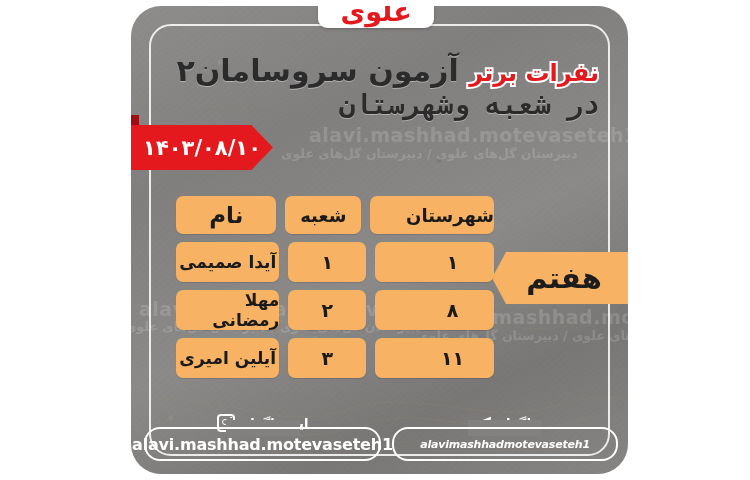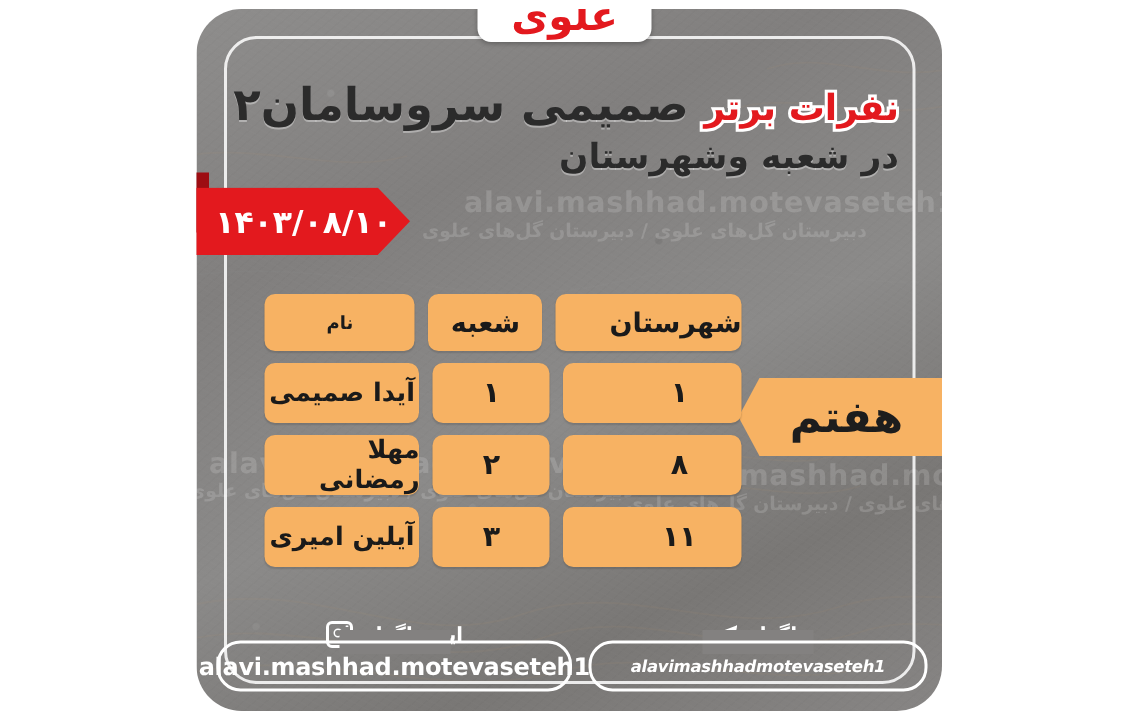--- a/index.html
+++ b/index.html
@@ -70,21 +70,21 @@
     font-size:30px;font-weight:700;line-height:1.24;color:#2b2b2b;
     text-shadow:0 1px 0 rgba(255,255,255,.35);
     white-space:nowrap;
   }
   .hl-red{
     color:#e3191e;
     -webkit-text-stroke:4px #ffffff;
     paint-order:stroke fill;
     font-size:24px;
   }
-  .hl-line.l2{font-size:23px;margin-top:2px;}
+  .hl-line.l2{font-size:27px;margin-top:2px;font-family:Liberation Mono, monospace;}
 
   
   #date-ribbon{position:absolute;left:-36px;top:109px;width:180px;height:62px;}
   #date-ribbon .fold{
     position:absolute;left:0;top:0;width:44px;height:40px;background:#9d0d12;
   }
   #date-ribbon .flag{
     position:absolute;left:24px;top:10px;width:154px;height:45px;background:#e3191e;
     clip-path:polygon(0 0, 86% 0, 100% 50%, 86% 100%, 0 100%);
     display:flex;align-items:center;
@@ -113,21 +113,21 @@
   .trow{display:flex;flex-direction:row;gap:9px;}
   .cell{
     background:#f7b263;border-radius:7px;height:40px;
     display:flex;align-items:center;justify-content:center;
     color:#1a1a1a;font-weight:700;box-shadow:0 1px 1px rgba(0,0,0,.12);
   }
   .c-name{width:121px;font-size:17px;}
   .c-branch{width:91px;font-size:19px;}
   .c-city{width:97px;font-size:19px;padding-left:36px;}
   .hrow .cell{height:38px;font-size:18px;}
-  .hrow .c-name{font-size:12px;}
+  .hrow .c-name{font-size:23px;}
 
   
   #footer{position:absolute;left:10px;top:406px;width:477px;height:58px;}
   .soc{position:absolute;top:0;height:58px;}
   .soc .lbl{
     position:absolute;top:0;left:0;right:0;height:22px;
     display:flex;align-items:center;justify-content:center;gap:6px;
   }
   .soc .lbl .name{color:#ffffff;font-size:13px;font-weight:700;}
   .soc .pill{
@@ -185,21 +185,21 @@
 
     <div class="frame"></div>
 
     <div id="logo-badge">
       <span class="txt">علوی</span>
     </div>
 
     <div id="headline">
       <div class="hl-line l1">
         <span class="hl-red">نفرات برتر</span>
-        <span>صمیمی سروسامان۲</span>
+        <span>آزمون سروسامان۲</span>
       </div>
       <div class="hl-line l2">در شعبه وشهرستان</div>
     </div>
 
     <div id="date-ribbon">
       <div class="fold"></div>
       <div class="flag">
         <span class="d">۱۴۰۳/۰۸/۱۰</span>
       </div>
     </div>

